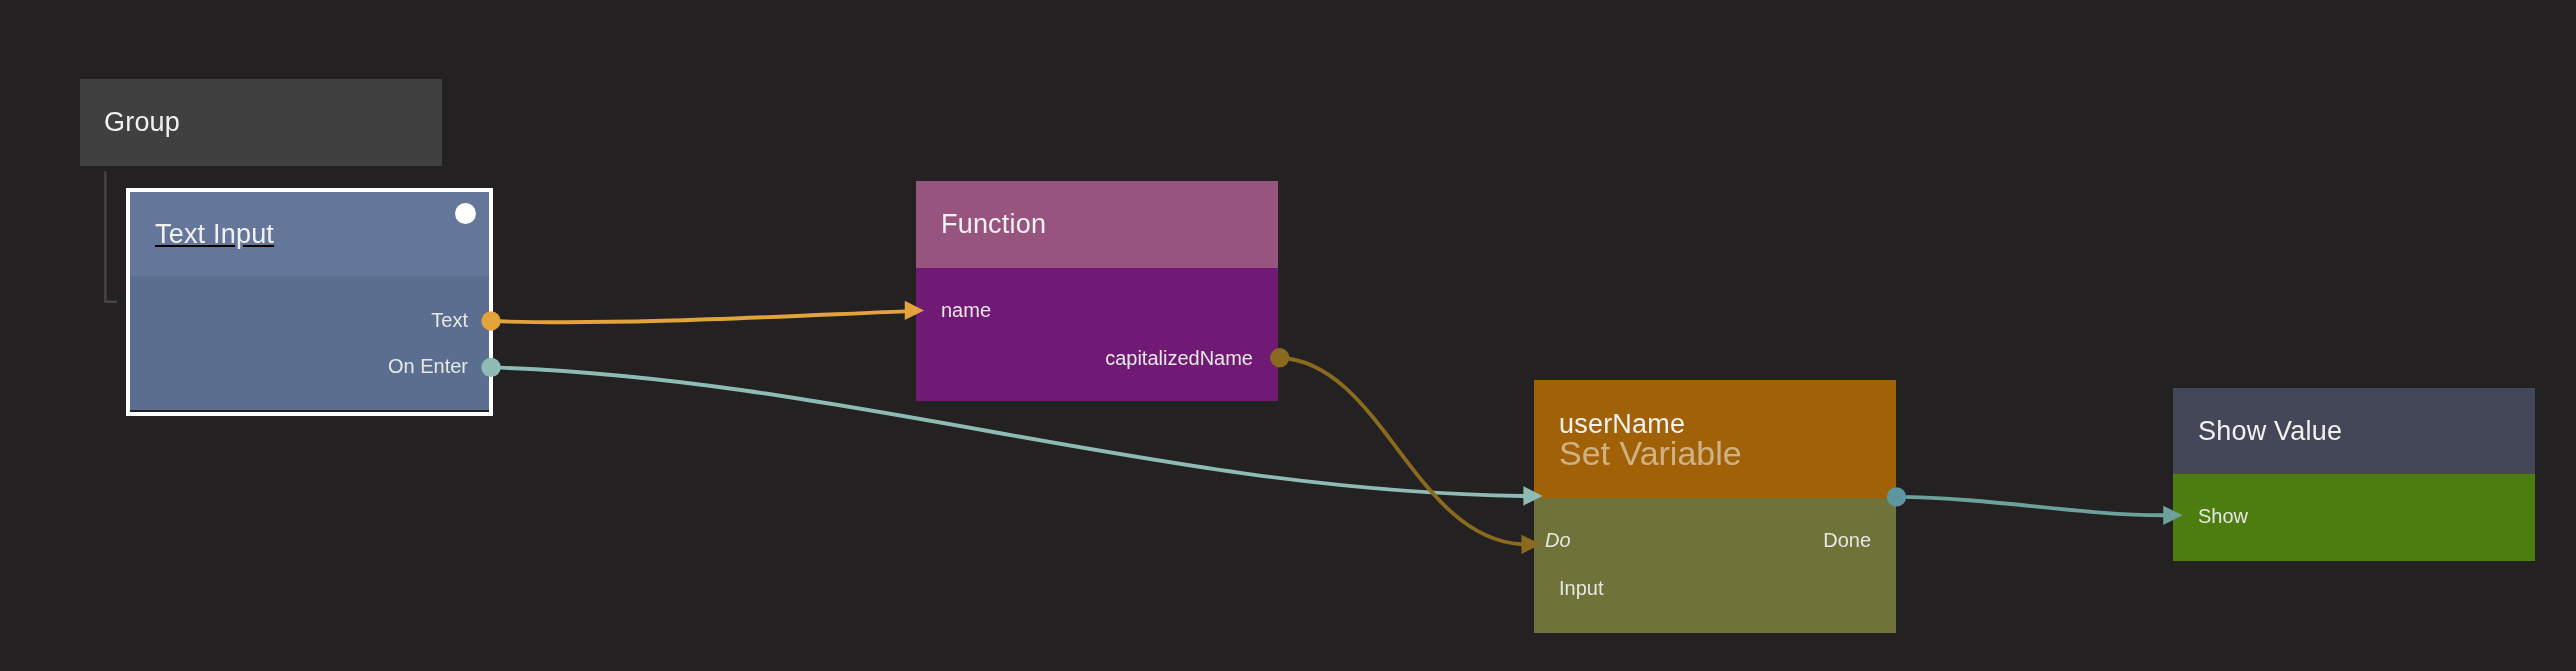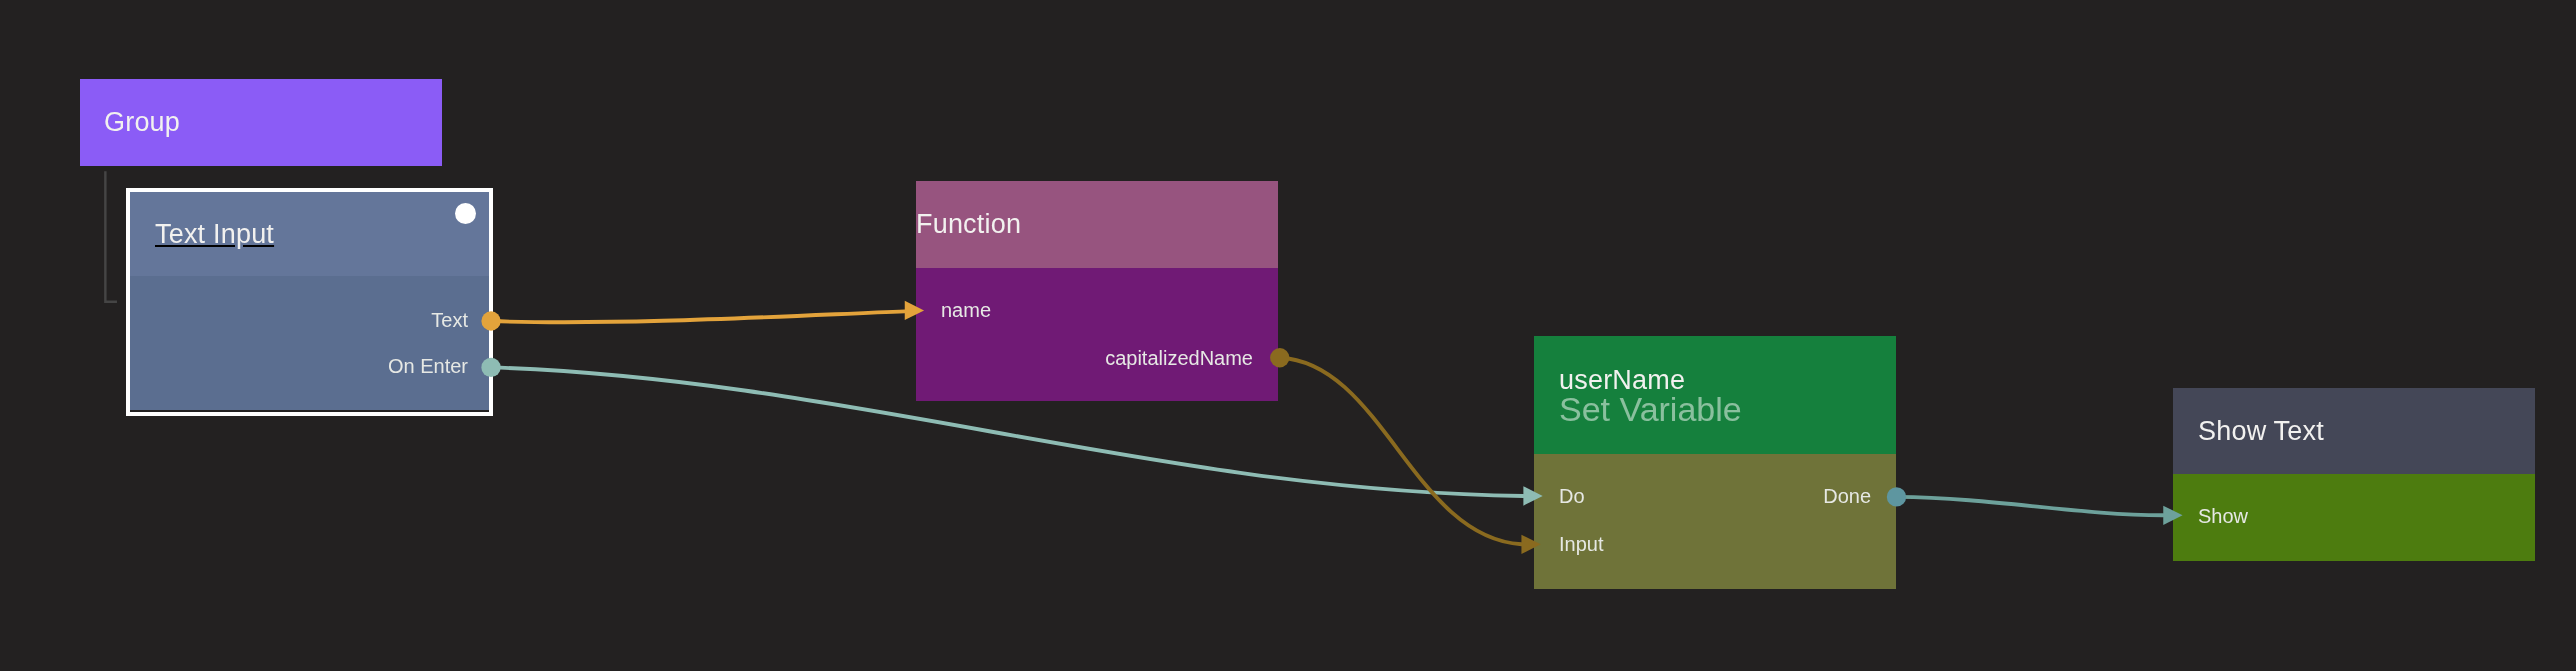--- a/index.html
+++ b/index.html
@@ -29,40 +29,40 @@
   .node-group .header{height:100%;display:flex;align-items:center;padding-left:24px;}
   
   .node-text-input{left:126px;top:188px;width:367px;height:228px;
     border:4.8px solid #ffffff;box-sizing:border-box;text-decoration:underline;}
   .node-text-input .header{height:84px;display:flex;align-items:center;padding-left:25px;}
   .node-text-input .body{height:134px;}
   .status-dot{position:absolute;right:12.6px;top:10.6px;width:21px;height:21px;
     border-radius:50%;background:#ffffff;}
   
   .node-function{left:916px;top:181px;width:362px;height:220px;}
-  .node-function .header{height:87px;display:flex;align-items:center;}
+  .node-function .header{height:87px;display:flex;align-items:center;padding-left:25px;}
   .node-function .body{height:133px;}
   
   .node-username{left:1534px;top:336px;width:362px;height:253px;}
   .node-username .header{height:118px;padding-left:25px;}
   .node-username .body{height:135px;}
   
   .node-show-popup{left:2173px;top:388px;width:362px;height:173px;}
   .node-show-popup .header{height:86px;display:flex;align-items:center;padding-left:25px;}
   .node-show-popup .body{height:87px;}
   svg.wires{position:absolute;inset:0;z-index:2;pointer-events:none;}
   svg.wires [data-interactable="true"]{pointer-events:auto;}
 </style>
 </head>
 <body style="background: rgb(35, 33, 33);">
 
 <div class="canvas" data-interactable="true">
 
   <div class="node node-group" data-interactable="true">
-    <div class="header" data-interactable="false" style="background: #8b5cf6; align-items: center;">
+    <div class="header" data-interactable="false" style="background: #404040; align-items: center;">
       <span class="title" data-interactable="false">Group</span>
     </div>
   </div>
 
   <div class="node node-text-input" data-interactable="true">
     <div class="header" data-interactable="false" style="background: rgb(100, 118, 154);">
       <span class="title" data-interactable="false">Text Input</span>
       <span class="status-dot" data-interactable="false"></span>
     </div>
     <div class="body" data-interactable="false" style="background: rgb(91, 110, 144);">
@@ -75,34 +75,34 @@
     <div class="header" data-interactable="false" style="background: rgb(151, 84, 127);">
       <span class="title" data-interactable="false">Function</span>
     </div>
     <div class="body" data-interactable="false" style="background: #701a75;">
       <span class="port-label" style="left:25px;top:30px;" data-interactable="true">name</span>
       <span class="port-label" style="right:25px;top:78px;" data-interactable="true">capitalizedName</span>
     </div>
   </div>
 
   <div class="node node-username" data-interactable="true">
-    <div class="header vcenter" data-interactable="false" style="background: #15803d;">
+    <div class="header vcenter" data-interactable="false" style="background: #a16207; margin-top: 44px;">
       <span class="title" data-interactable="false">userName</span>
       <span class="subtitle" data-interactable="false">Set Variable</span>
     </div>
     <div class="body" data-interactable="false" style="background: rgb(111, 115, 57);">
-      <span class="port-label" style="left:25px;top:30px;" data-interactable="true">Do</span>
+      <span class="port-label" style="left:11px;top:30px;font-style:italic;" data-interactable="true">Do</span>
       <span class="port-label" style="left:25px;top:78px;" data-interactable="true">Input</span>
       <span class="port-label" style="right:25px;top:30px;text-align:center;" data-interactable="true">Done</span>
     </div>
   </div>
 
   <div class="node node-show-popup" data-interactable="true">
     <div class="header" data-interactable="false" style="background: rgb(68, 71, 87);">
-      <span class="title" data-interactable="false">Show Text</span>
+      <span class="title" data-interactable="false">Show Value</span>
     </div>
     <div class="body" data-interactable="false" style="background: #4d7c0f;">
       <span class="port-label" style="left:25px;top:30px;" data-interactable="true">Show</span>
     </div>
   </div>
 
   <svg class="wires" width="2576" height="672" viewBox="0 0 2665 695" data-interactable="false">
 
     <path d="M109,177 L109,312 L121,312" fill="none" stroke-width="2.5" data-interactable="false" stroke="#454545"></path>
 

